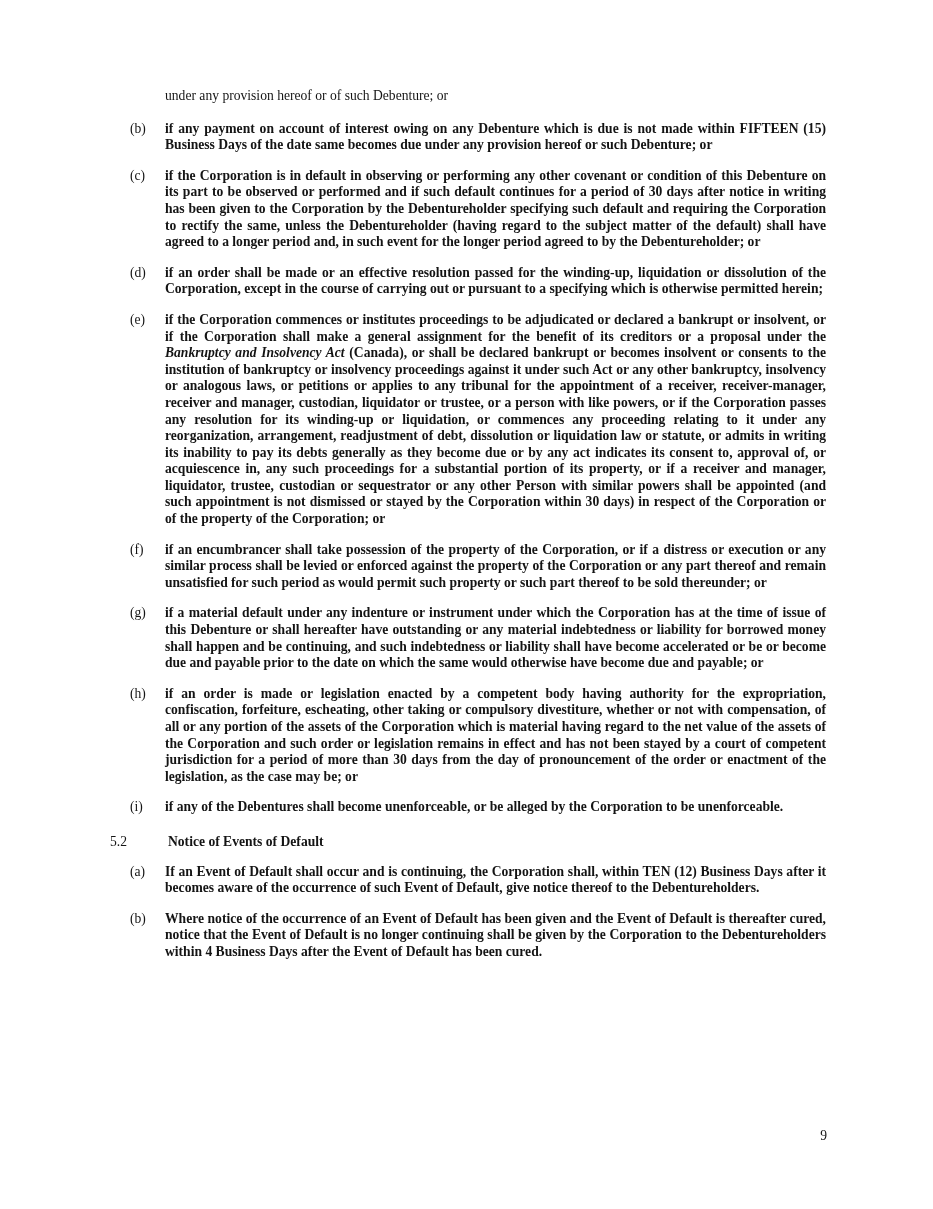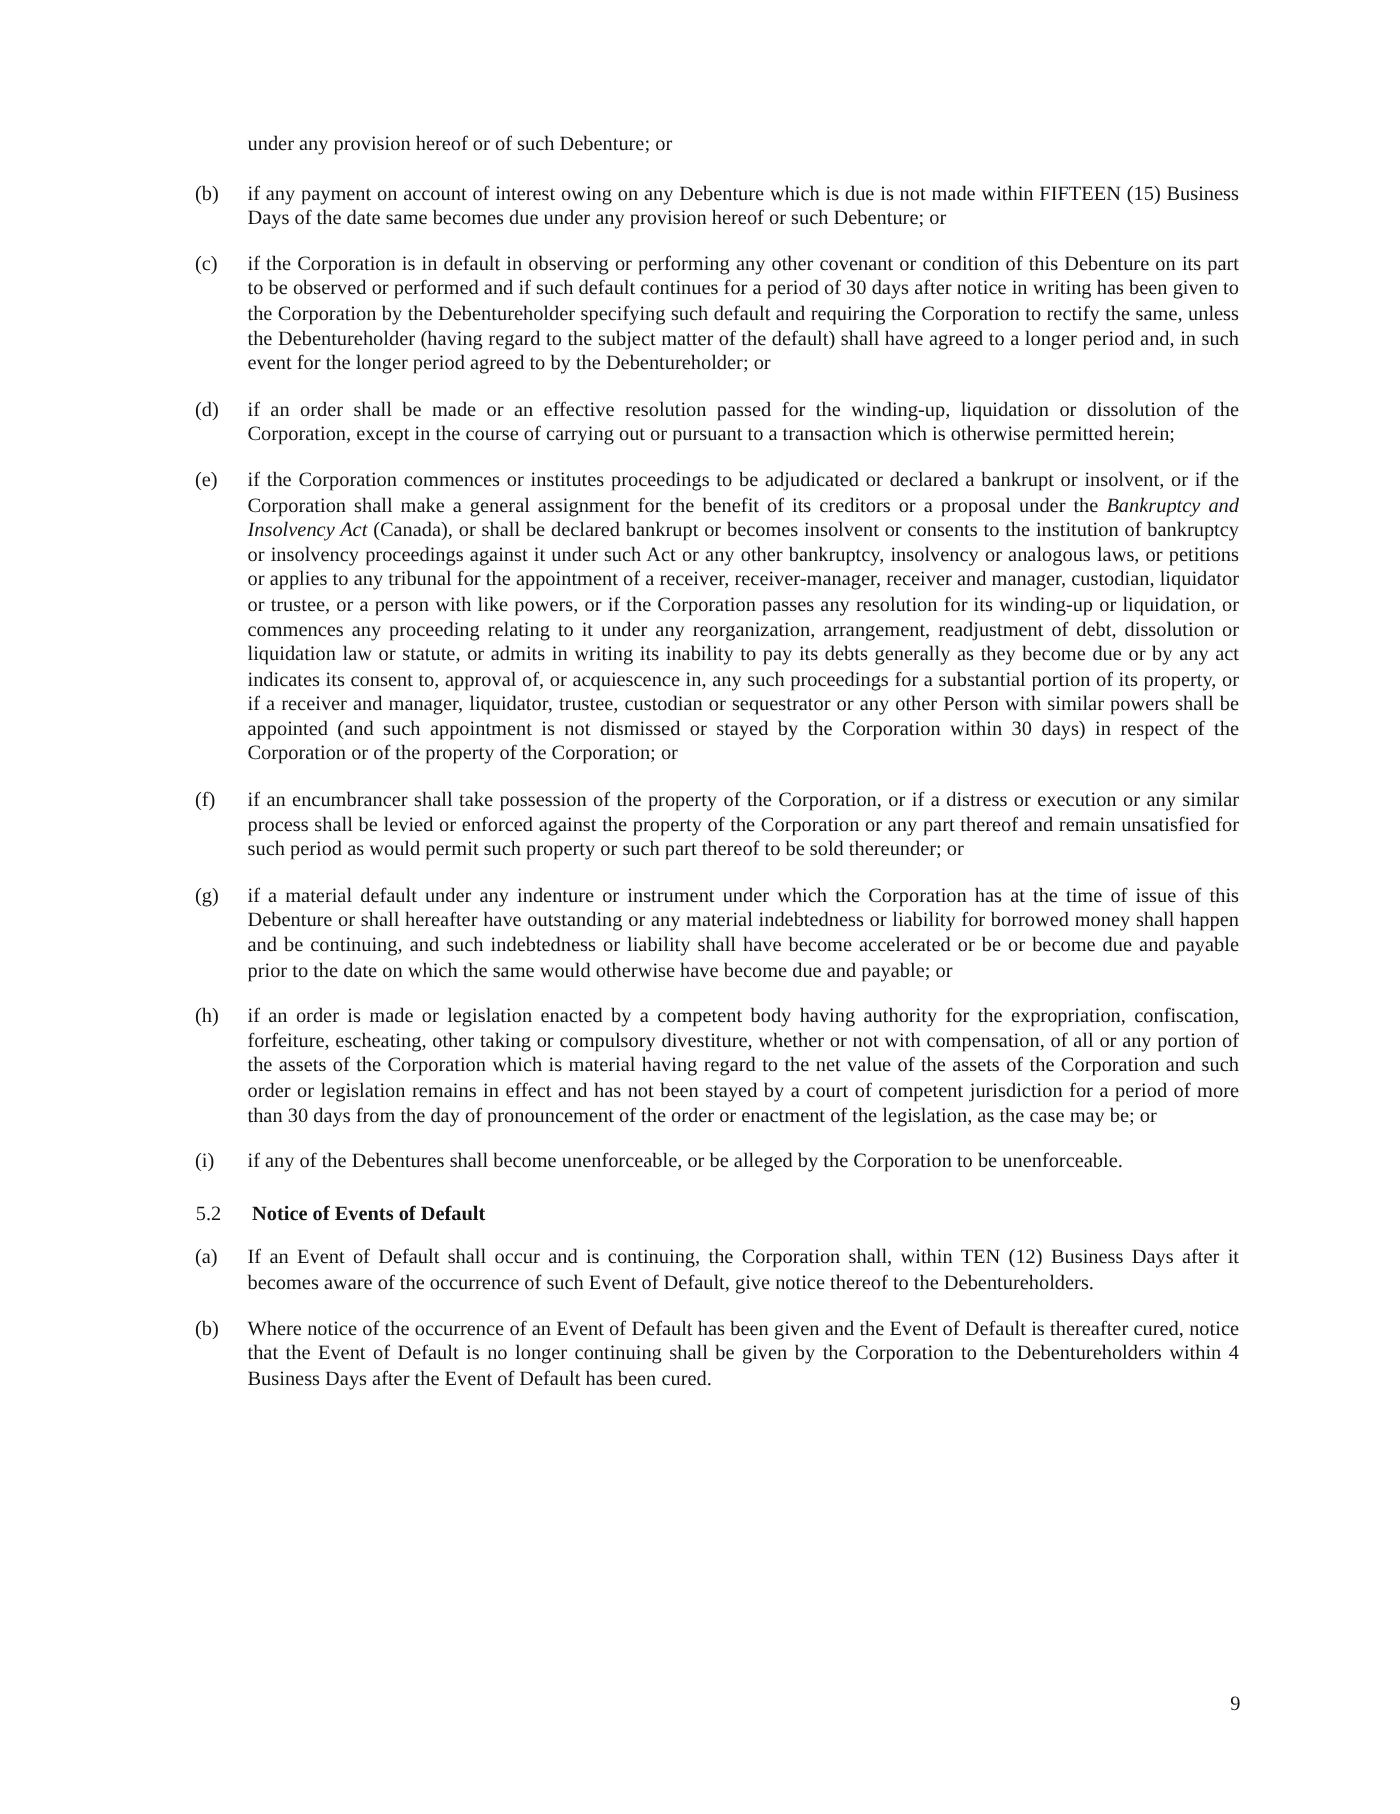--- a/index.html
+++ b/index.html
@@ -38,29 +38,29 @@
     margin-left: 20px;
     margin-bottom: 14px;
   }
   .item .label {
     flex: 0 0 35px;
     width: 35px;
   }
   .item .text {
     flex: 1;
     text-align: justify;
+    font-weight: bold;
   }
   .section-heading {
     display: flex;
     margin: 18px 0 13px 0;
   }
   .section-heading .num {
     flex: 0 0 58px;
     width: 58px;
-    text-align: center;
   }
   .section-heading .title {
     font-weight: bold;
     text-align: center;
   }
   .page-number {
     position: absolute;
     top: 1128px;
     right: 106px;
     font-size: 13.6px;
@@ -80,21 +80,21 @@
       <div class="text">if any payment on account of interest owing on any Debenture which is due is not made within FIFTEEN (15) Business Days of the date same becomes due under any provision hereof or such Debenture; or</div>
     </div>
 
     <div class="item">
       <span class="label">(c)</span>
       <div class="text">if the Corporation is in default in observing or performing any other covenant or condition of this Debenture on its part to be observed or performed and if such default continues for a period of 30 days after notice in writing has been given to the Corporation by the Debentureholder specifying such default and requiring the Corporation to rectify the same, unless the Debentureholder (having regard to the subject matter of the default) shall have agreed to a longer period and, in such event for the longer period agreed to by the Debentureholder; or</div>
     </div>
 
     <div class="item">
       <span class="label">(d)</span>
-      <div class="text">if an order shall be made or an effective resolution passed for the winding-up, liquidation or dissolution of the Corporation, except in the course of carrying out or pursuant to a transaction which is otherwise permitted herein;</div>
+      <div class="text">if an order shall be made or an effective resolution passed for the winding-up, liquidation or dissolution of the Corporation, except in the course of carrying out or pursuant to a specifying which is otherwise permitted herein;</div>
     </div>
 
     <div class="item">
       <span class="label">(e)</span>
       <div class="text"><span>if the Corporation commences or institutes proceedings to be adjudicated or declared a bankrupt or insolvent, or if the Corporation shall make a general assignment for the benefit of its creditors or a proposal under the </span><em>Bankruptcy and Insolvency Act</em><span> (Canada), or shall be declared bankrupt or becomes insolvent or consents to the institution of bankruptcy or insolvency proceedings against it under such Act or any other bankruptcy, insolvency or analogous laws, or petitions or applies to any tribunal for the appointment of a receiver, receiver-manager, receiver and manager, custodian, liquidator or trustee, or a person with like powers, or if the Corporation passes any resolution for its winding-up or liquidation, or commences any proceeding relating to it under any reorganization, arrangement, readjustment of debt, dissolution or liquidation law or statute, or admits in writing its inability to pay its debts generally as they become due or by any act indicates its consent to, approval of, or acquiescence in, any such proceedings for a substantial portion of its property, or if a receiver and manager, liquidator, trustee, custodian or sequestrator or any other Person with similar powers shall be appointed (and such appointment is not dismissed or stayed by the Corporation within 30 days) in respect of the Corporation or of the property of the Corporation; or</span></div>
     </div>
 
     <div class="item">
       <span class="label">(f)</span>
       <div class="text">if an encumbrancer shall take possession of the property of the Corporation, or if a distress or execution or any similar process shall be levied or enforced against the property of the Corporation or any part thereof and remain unsatisfied for such period as would permit such property or such part thereof to be sold thereunder; or</div>

